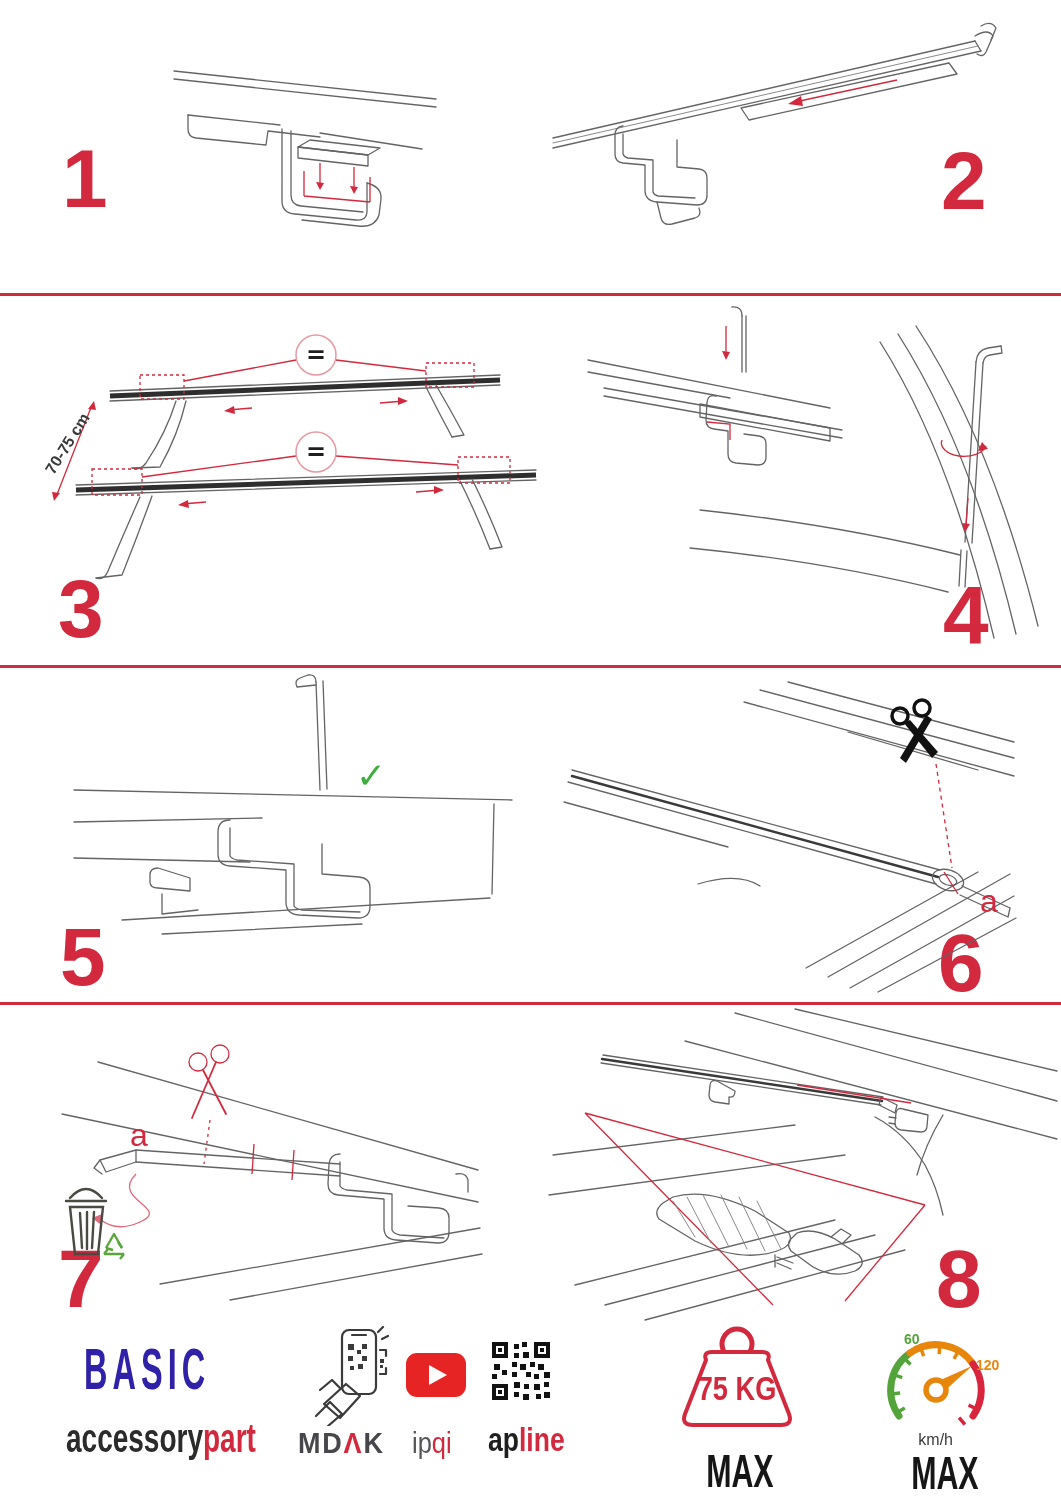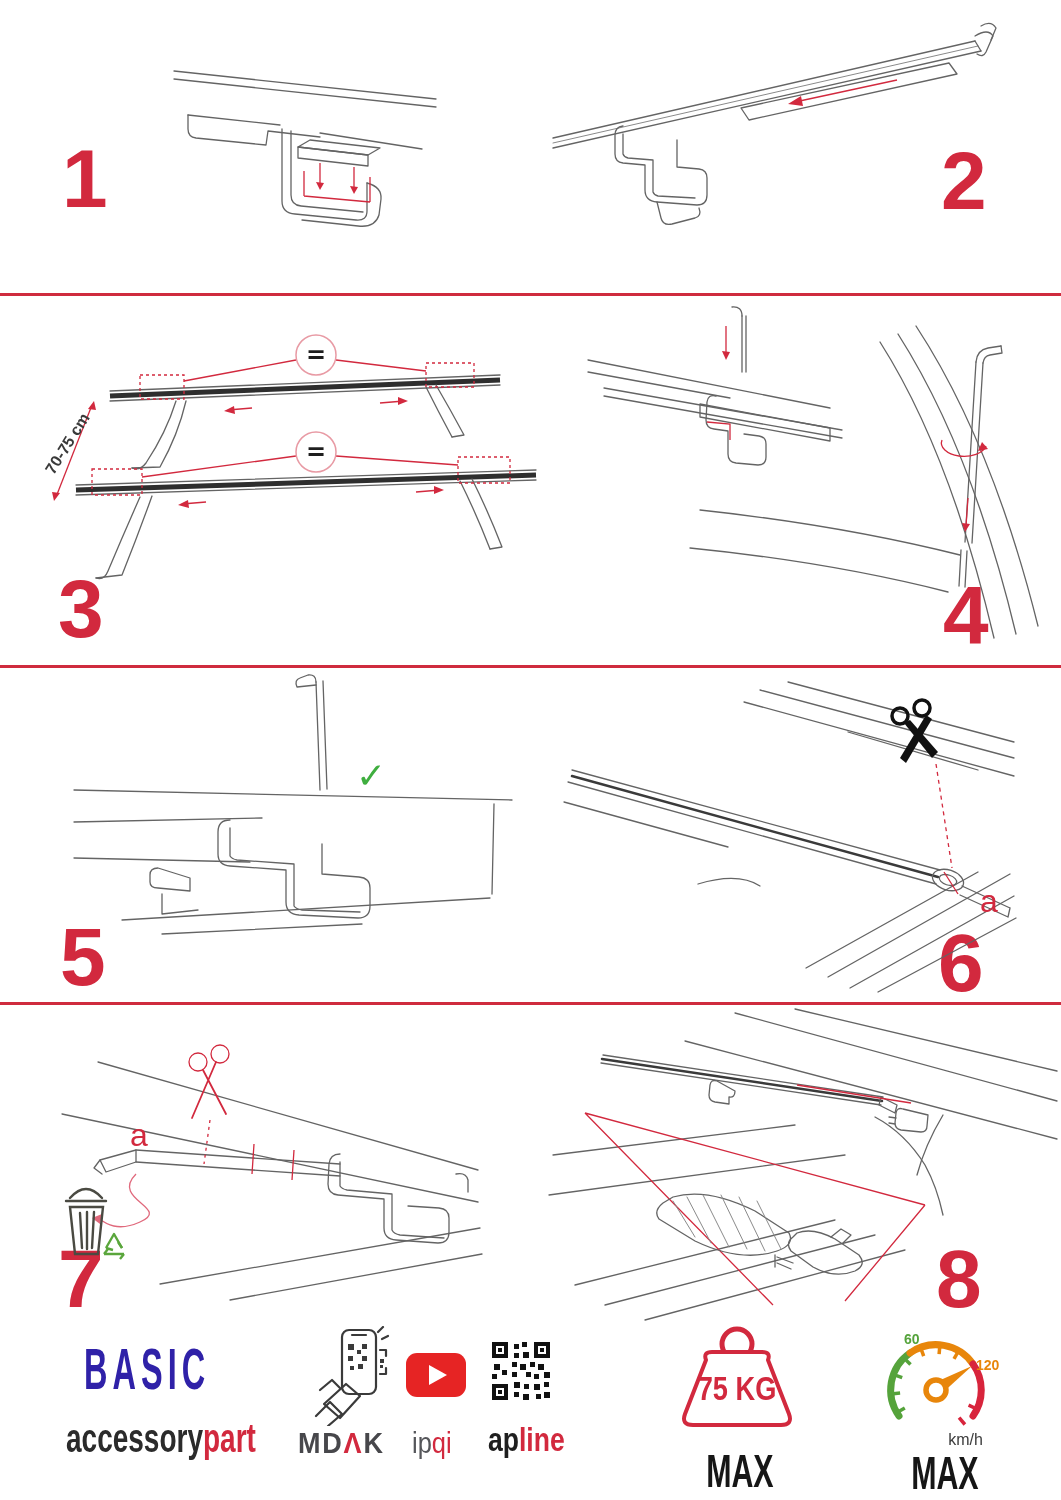--- a/index.html
+++ b/index.html
@@ -394,16 +394,16 @@
       <path stroke="#e8860b" d="M63.9,19.2 L63.1,28.1"></path>
       <path stroke="#e8860b" d="M82.5,25 L78,32.8"></path>
       <path stroke="#d8243c" d="M100.8,83 L92.6,79.2"></path>
       <path stroke="#d8243c" d="M88.9,98.5 L83.1,91.6"></path>
     </g>
     <polygon points="56,68 60,56 96,40 63,70" fill="#e8860b"></polygon>
     <circle cx="60" cy="64" r="10" fill="#ffffff" stroke="#e8860b" stroke-width="5.5"></circle>
     <text class="spd-low" x="28" y="18">60</text>
     <text class="spd-high" x="100" y="44">120</text>
   </svg>
-  <div class="unit-label" style="left:918px;top:1432px;width:95px;">km/h</div>
+  <div class="unit-label" style="left:858px;top:1432px;width:95px;text-align:right;">km/h</div>
   <div class="max-label" style="left:895px;top:1450px;width:95px;">MAX</div>
 
 </div>
 
 </body></html>

